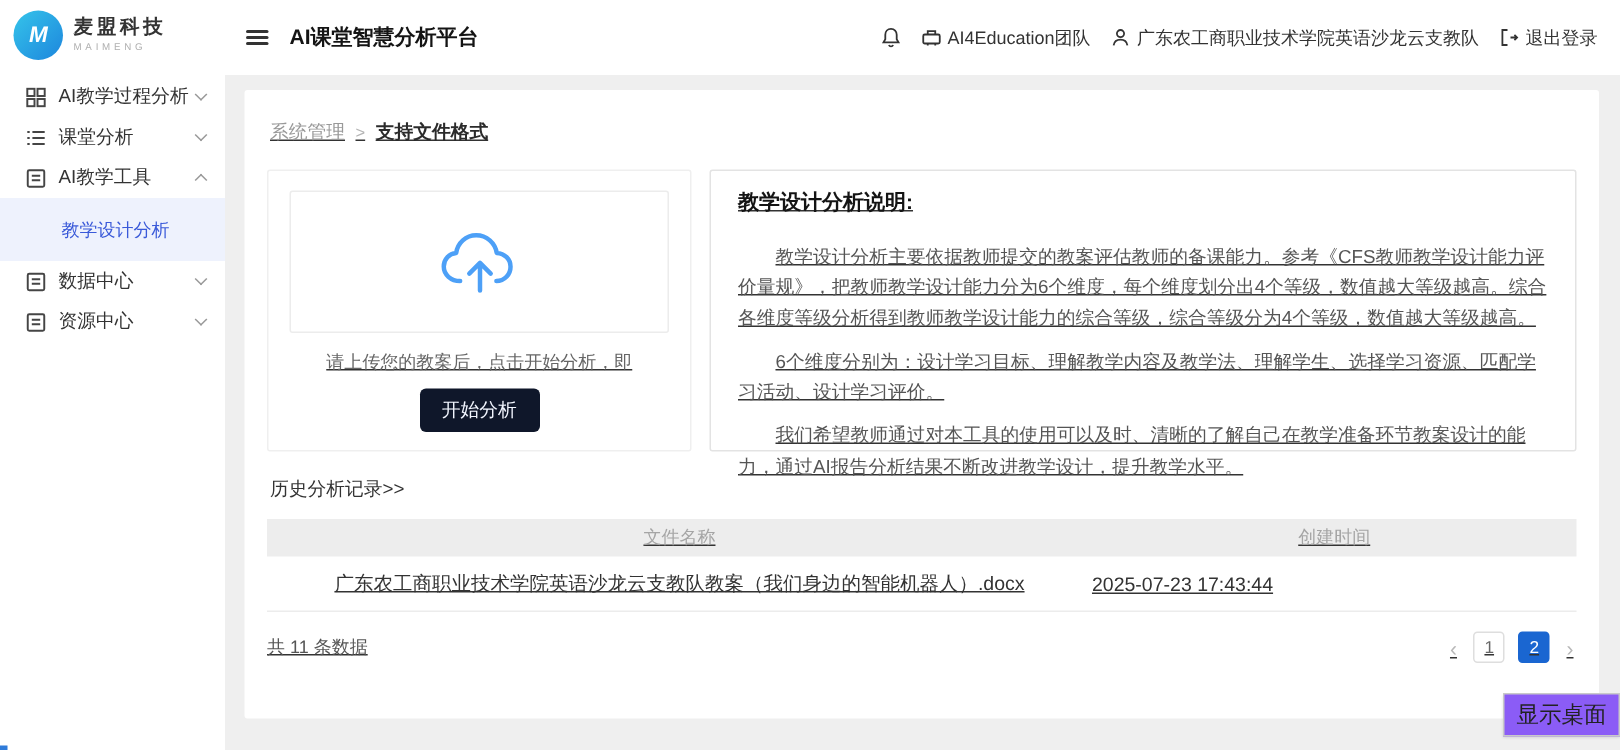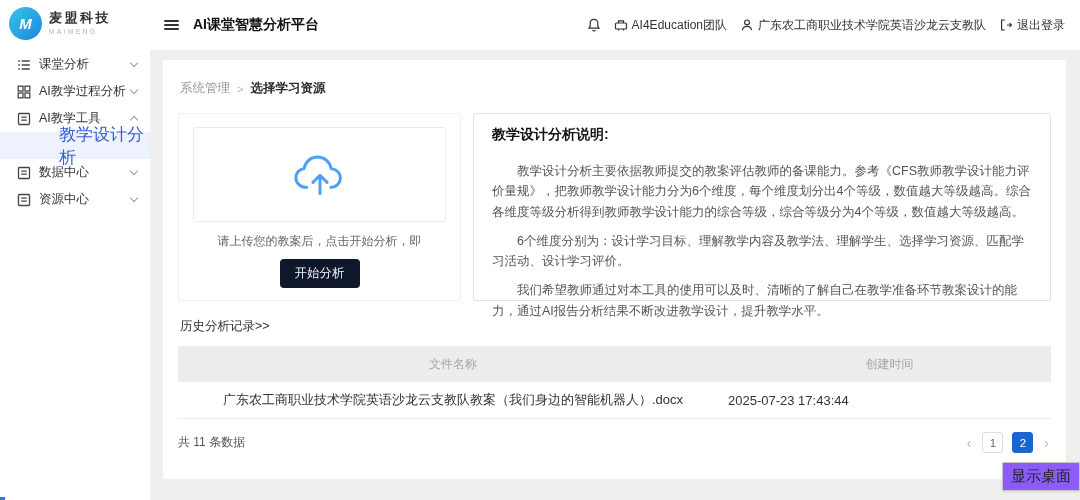--- a/index.html
+++ b/index.html
@@ -27,35 +27,35 @@
   .brand-name { font-size:13px; font-weight:bold; color:#333; letter-spacing:2.5px; }
   .brand-sub { font-size:6.5px; color:#b0b0b0; letter-spacing:2.5px; margin-top:2px; }
 
   .menu { padding-top:7px; }
   .menu-item { height:27px; display:flex; align-items:center; padding:0 13px 0 17px; font-size:12.5px; color:#333; cursor:pointer; }
   .mi-icon { width:14px; height:14px; margin-right:8px; color:#454545; flex-shrink:0; }
   .mi-icon svg { width:14px; height:14px; display:block; }
   .mi-label { flex:1; white-space:nowrap; }
   .chev { width:6px; height:6px; border-right:1.4px solid #999; border-bottom:1.4px solid #999; transform:rotate(45deg); margin-top:-3px; }
   .chev.up { transform:rotate(-135deg); margin-top:3px; }
-  .menu-sub { height:27px; display:flex; align-items:center; padding-left:59px; font-size:17px; color:#333; cursor:pointer; }
+  .menu-sub { height:42px; display:flex; align-items:center; padding-left:41px; font-size:12px; color:#333; cursor:pointer; }
   .menu-sub.active { background:#eef2fd; color:#3a5ad9; }
 
   
   .main { flex:1; display:flex; flex-direction:column; min-width:0; }
   .topbar { height:50px; background:#fff; display:flex; align-items:center; padding:0 15px 0 14px; flex-shrink:0; }
   .hamburger { width:15px; cursor:pointer; margin-right:14px; }
   .hamburger span { display:block; height:1.8px; background:#333; margin:2.6px 0; border-radius:1px; }
   .topbar-title { font-size:14px; font-weight:bold; color:#141414; }
   .topbar-right { margin-left:auto; display:flex; align-items:center; gap:13px; font-size:12px; color:#333; }
   .tb-chip { display:flex; align-items:center; gap:4px; cursor:pointer; white-space:nowrap; }
   .tb-icon { width:14px; height:14px; color:#333; }
   .tb-icon svg { width:14px; height:14px; display:block; }
 
-  .content { flex:1; padding:10px 14px 21px 13px; min-height:0; }
+  .content { flex:1; padding:10px 14px 21px 13px; min-height:0;text-decoration:underline; }
   .panel { background:#fff; height:100%; border-radius:2px; padding:12px 15px 0 15px; }
 
   .breadcrumb { display:flex; align-items:center; margin:8px 0 16px 2px; font-size:12.5px; }
   .bc-parent { color:#999; cursor:pointer; }
   .bc-sep { color:#b5b5b5; margin:0 7px; font-size:11px; }
   .bc-current { color:#2b2b2b; font-weight:600; }
 
   
   .cards-row { display:flex; gap:12px; align-items:stretch; }
   .upload-card { width:283px; flex-shrink:0; border:1px solid #efefef; border-radius:2px; padding:13px 14px; text-align:center; height:188px; }
@@ -66,21 +66,21 @@
     border:none; border-radius:4px; font-size:12.5px; padding:6px 15px;
     cursor:not-allowed; font-family:inherit;
   }
   .explain-card { flex:1; border:1px solid #e3e3e3; border-radius:2px; padding:12px 18px 10px; height:188px; min-width:0; }
   .explain-title { font-size:14px; font-weight:bold; color:#141414; margin-bottom:17px; }
   .explain-card p { text-indent:2em; font-size:12.5px; color:#555; line-height:1.62; margin-bottom:9px; }
 
   
   .history-link { margin:17px 16px 11px 2px; font-size:12.5px; color:#333; cursor:pointer; display:inline-block; }
   .table { width:100%; }
-  .thead { display:flex; background:#ededed; height:36px; align-items:center; font-size:12px; color:#a5a5a5; }
+  .thead { display:flex; background:#ededed; height:25px; align-items:center; font-size:12px; color:#a5a5a5; }
   .th-file { width:63%; text-align:center; }
   .th-time { width:37%; text-align:center; }
   .trow { display:flex; align-items:center; height:37px; font-size:13px; color:#333; border-bottom:1px solid #ececec; cursor:pointer; }
   .td-file { width:63%; text-align:center; white-space:nowrap; overflow:hidden; text-overflow:ellipsis; }
   .td-time { width:37%; text-align:left; }
 
   .tfoot { display:flex; align-items:center; margin-top:13px; font-size:12px; color:#555; }
   .pager { margin-left:auto; display:flex; align-items:center; gap:9px; }
   .pg-arrow { color:#b8b8b8; font-size:14px; cursor:pointer; padding:0 2px; line-height:1; }
   .pg-num { width:21px; height:21px; border-radius:3px; display:flex; align-items:center; justify-content:center; font-size:11.5px; cursor:pointer; }
@@ -104,36 +104,36 @@
       <div class="logo-circle">M</div>
       <div class="brand-block">
         <div class="brand-name">麦盟科技</div>
         <div class="brand-sub">MAIMENG</div>
       </div>
     </div>
     <nav class="menu">
       <div class="menu-item">
         <span class="mi-icon">
           <svg viewBox="0 0 14 14" fill="none" stroke="currentColor" stroke-width="1.3">
-              <path d="M1.2 3h1.6M4.6 3h8.2M1.2 7h1.6M4.6 7h8.2M1.2 11h1.6M4.6 11h8.2"></path>
-            </svg>
-        </span>
-        <span class="mi-label">课堂分析</span>
-        <span class="chev"></span>
-      </div>
-      <div class="menu-item">
-        <span class="mi-icon">
-          <svg viewBox="0 0 14 14" fill="none" stroke="currentColor" stroke-width="1.3">
               <rect x="1.2" y="1.2" width="4.8" height="4.8"></rect>
               <rect x="8" y="1.2" width="4.8" height="4.8"></rect>
               <rect x="1.2" y="8" width="4.8" height="4.8"></rect>
               <rect x="8" y="8" width="4.8" height="4.8"></rect>
             </svg>
         </span>
         <span class="mi-label">AI教学过程分析</span>
+        <span class="chev"></span>
+      </div>
+      <div class="menu-item">
+        <span class="mi-icon">
+          <svg viewBox="0 0 14 14" fill="none" stroke="currentColor" stroke-width="1.3">
+              <path d="M1.2 3h1.6M4.6 3h8.2M1.2 7h1.6M4.6 7h8.2M1.2 11h1.6M4.6 11h8.2"></path>
+            </svg>
+        </span>
+        <span class="mi-label">课堂分析</span>
         <span class="chev"></span>
       </div>
       <div class="menu-item">
         <span class="mi-icon">
           <svg viewBox="0 0 14 14" fill="none" stroke="currentColor" stroke-width="1.3">
               <rect x="1.5" y="1.5" width="11" height="11" rx="1"></rect>
               <path d="M4.2 5.2h5.6M4.2 8.2h5.6"></path>
             </svg>
         </span>
         <span class="mi-label">AI教学工具</span>
@@ -210,21 +210,21 @@
         </span>
       </div>
     </header>
 
     <div class="content">
       <div class="panel">
 
         <div class="breadcrumb">
           <span class="bc-parent">系统管理</span>
           <span class="bc-sep">&gt;</span>
-          <span class="bc-current">选择学习资源</span>
+          <span class="bc-current">支持文件格式</span>
         </div>
 
         <div class="cards-row">
 
           <div class="upload-card">
             <div class="dropzone">
               <span>
                 <svg width="58" height="46" viewBox="0 0 48 40" fill="none">
                   <path d="M12.5 32.5C7 32.5 3 28.7 3 24.1c0-4.3 3.1-7.5 7.2-7.9C11 10.4 15.8 6 21.8 6c6.1 0 11 4.4 11.9 10.2 4.6.3 8 3.6 8 8 0 4.5-3.5 8.3-8.2 8.3" stroke="#4da0f7" stroke-width="2.6" stroke-linecap="round" stroke-linejoin="round"></path>
                   <path d="M24 38V22.5" stroke="#fff" stroke-width="7"></path>

